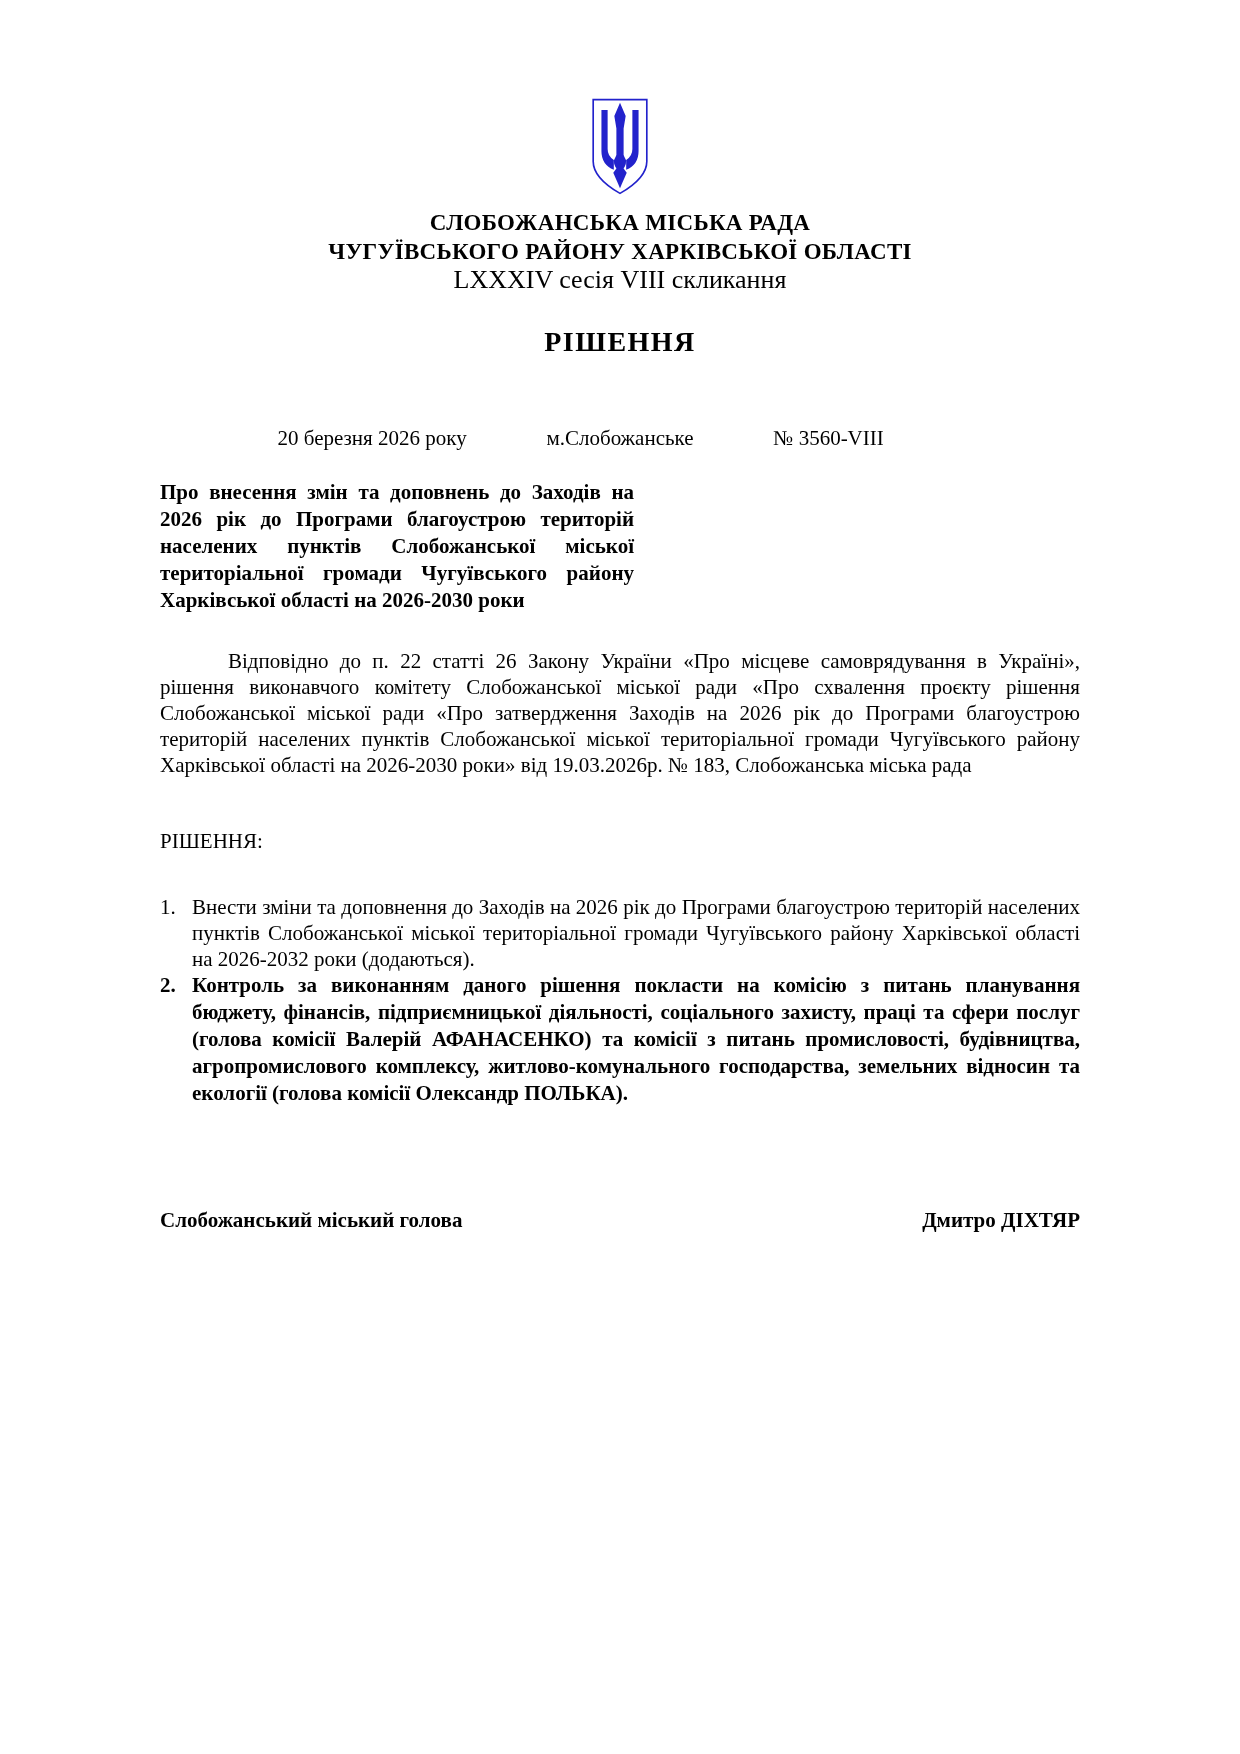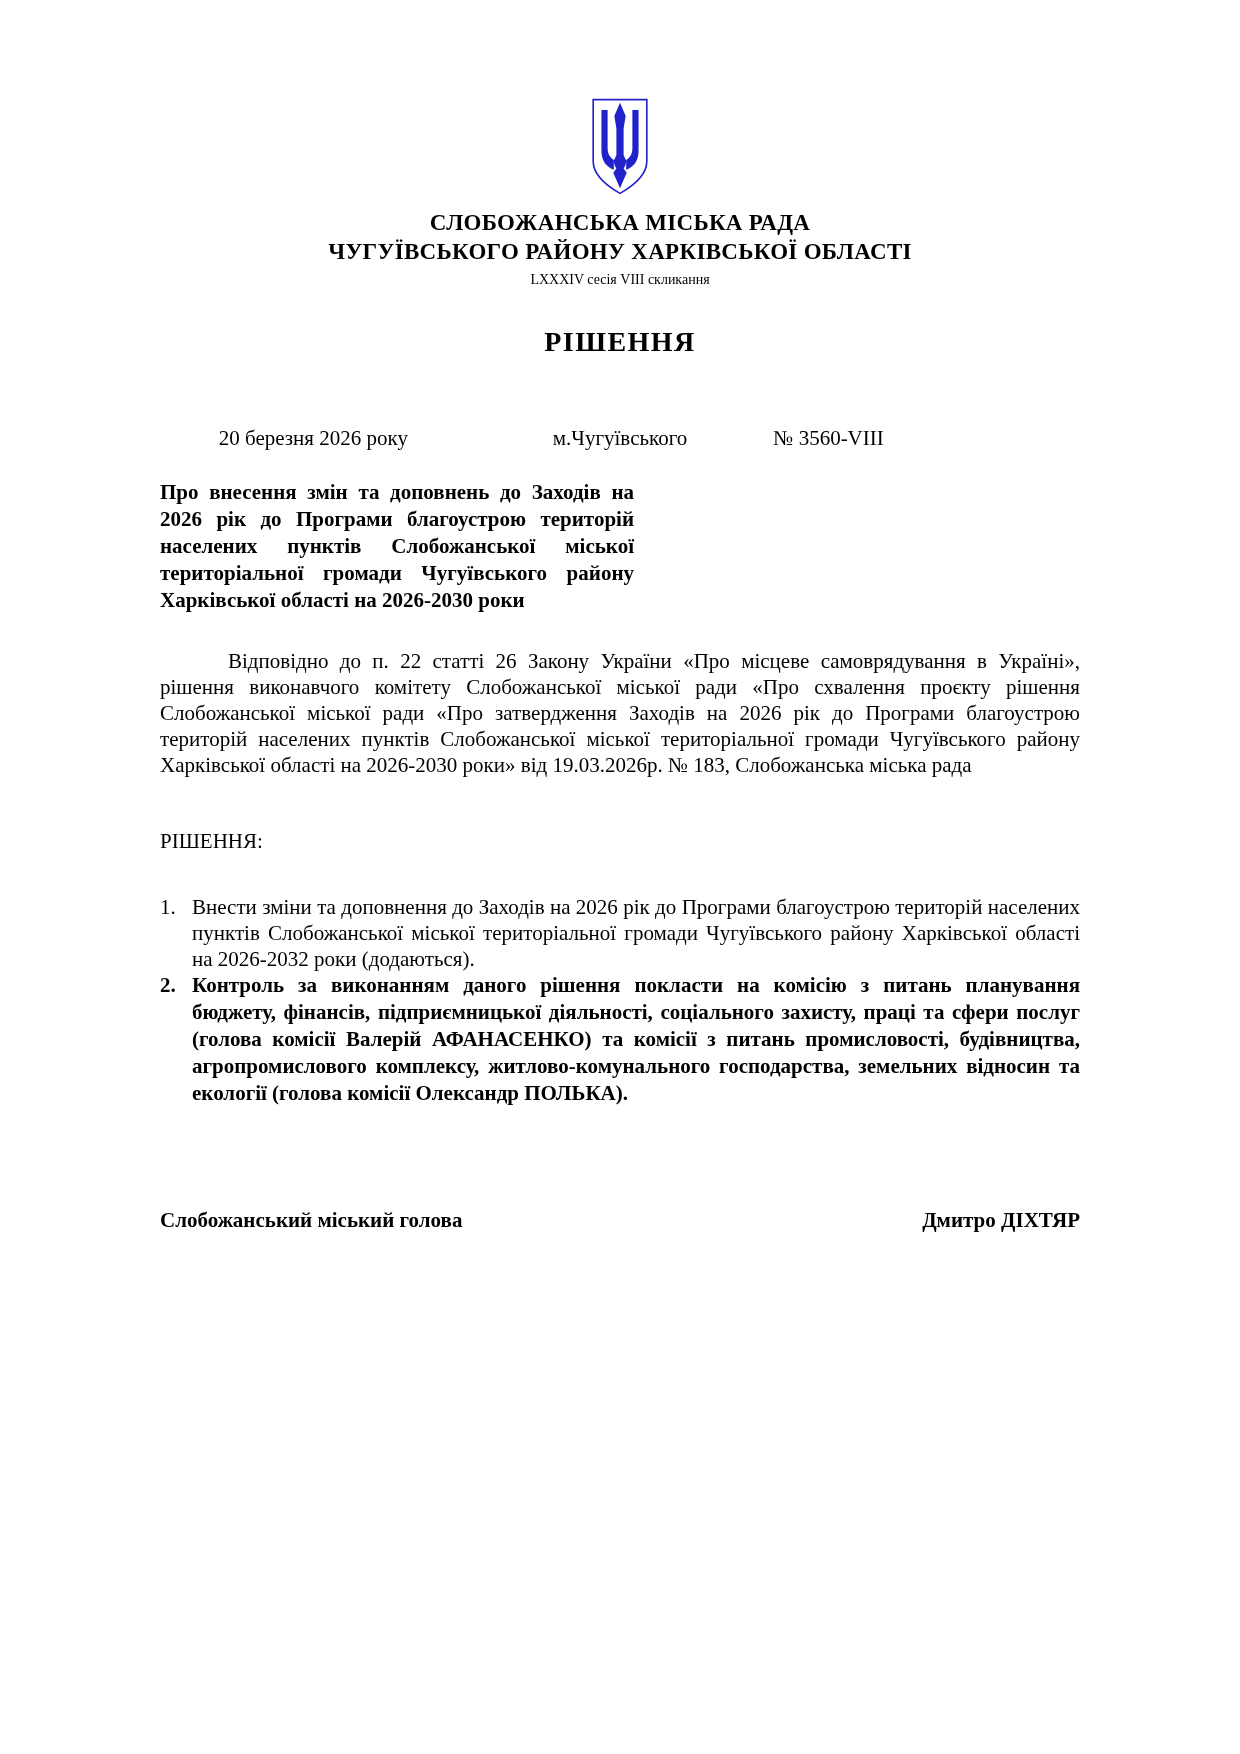--- a/index.html
+++ b/index.html
@@ -34,36 +34,36 @@
     margin-top: 10px;
     text-align: center;
   }
   .header-line-bold {
     font-weight: bold;
     font-size: 23px;
     line-height: 29px;
     letter-spacing: 0.3px;
   }
   .header-line-regular {
-    font-size: 14px;
+    font-size: 26px;
     line-height: 27px;
   }
   .doc-type {
     margin-top: 36px;
     text-align: center;
     font-weight: bold;
     font-size: 28px;
     letter-spacing: 1.5px;
   }
   .meta-row {
     margin-top: 70px;
     display: flex;
     align-items: baseline;
   }
-  .meta-date  { flex: 1; text-align: center; }
+  .meta-date  { flex: 1; text-align: right; }
   .meta-place { flex: 1; text-align: center; }
   .meta-num   { flex: 1; text-align: left; }
   .subject {
     margin-top: 28px;
     width: 474px;
     font-weight: bold;
     text-align: justify;
     line-height: 27px;
   }
   .preamble {
@@ -121,21 +121,21 @@
   <div class="header-block">
     <div class="header-line-bold">СЛОБОЖАНСЬКА  МІСЬКА  РАДА</div>
     <div class="header-line-bold">ЧУГУЇВСЬКОГО РАЙОНУ ХАРКІВСЬКОЇ ОБЛАСТІ</div>
     <div class="header-line-regular">LXXXIV сесія VIII скликання</div>
   </div>
 
   <div class="doc-type">РІШЕННЯ</div>
 
   <div class="meta-row">
     <span class="meta-date">20 березня 2026 року</span>
-    <span class="meta-place">м.Чугуївського</span>
+    <span class="meta-place">м.Слобожанське</span>
     <span class="meta-num">№ 3560-VIII</span>
   </div>
 
   <div class="subject">Про внесення змін та доповнень до Заходів на 2026 рік до  Програми благоустрою територій населених пунктів Слобожанської міської територіальної громади Чугуївського району Харківської області на 2026-2030 роки</div>
 
   <div class="preamble">Відповідно до п. 22 статті  26 Закону України «Про місцеве самоврядування в Україні», рішення виконавчого комітету Слобожанської  міської ради «Про схвалення проєкту рішення Слобожанської міської ради «Про затвердження  Заходів на 2026 рік до Програми благоустрою територій населених  пунктів Слобожанської міської територіальної громади Чугуївського району Харківської області на 2026-2030 роки» від 19.03.2026р. № 183, Слобожанська міська рада</div>
 
   <div class="resolved">РІШЕННЯ:</div>
 
   <div class="items">

